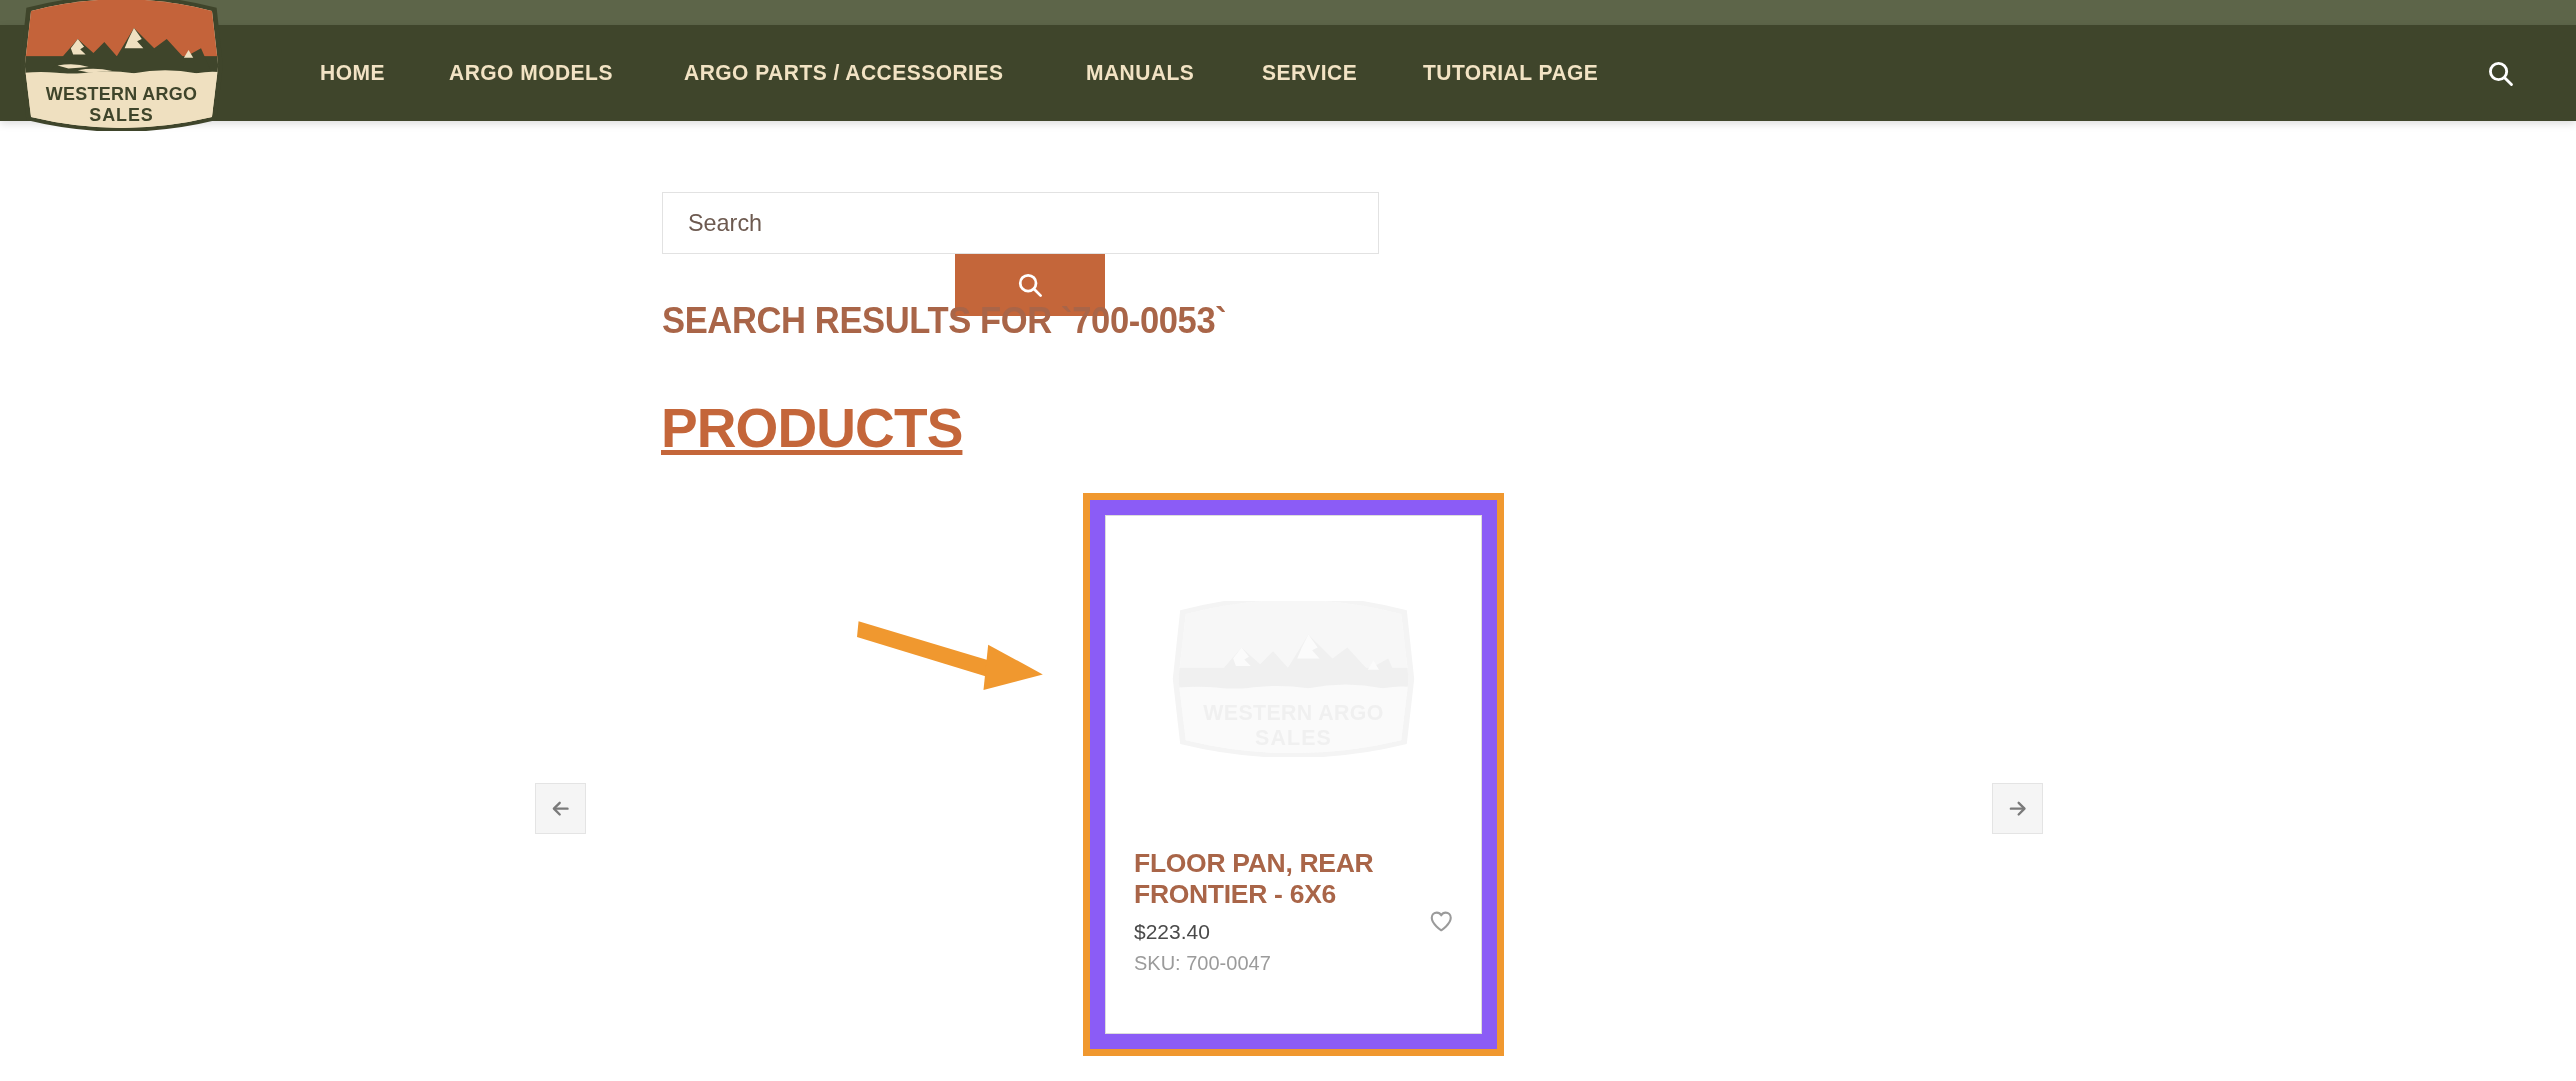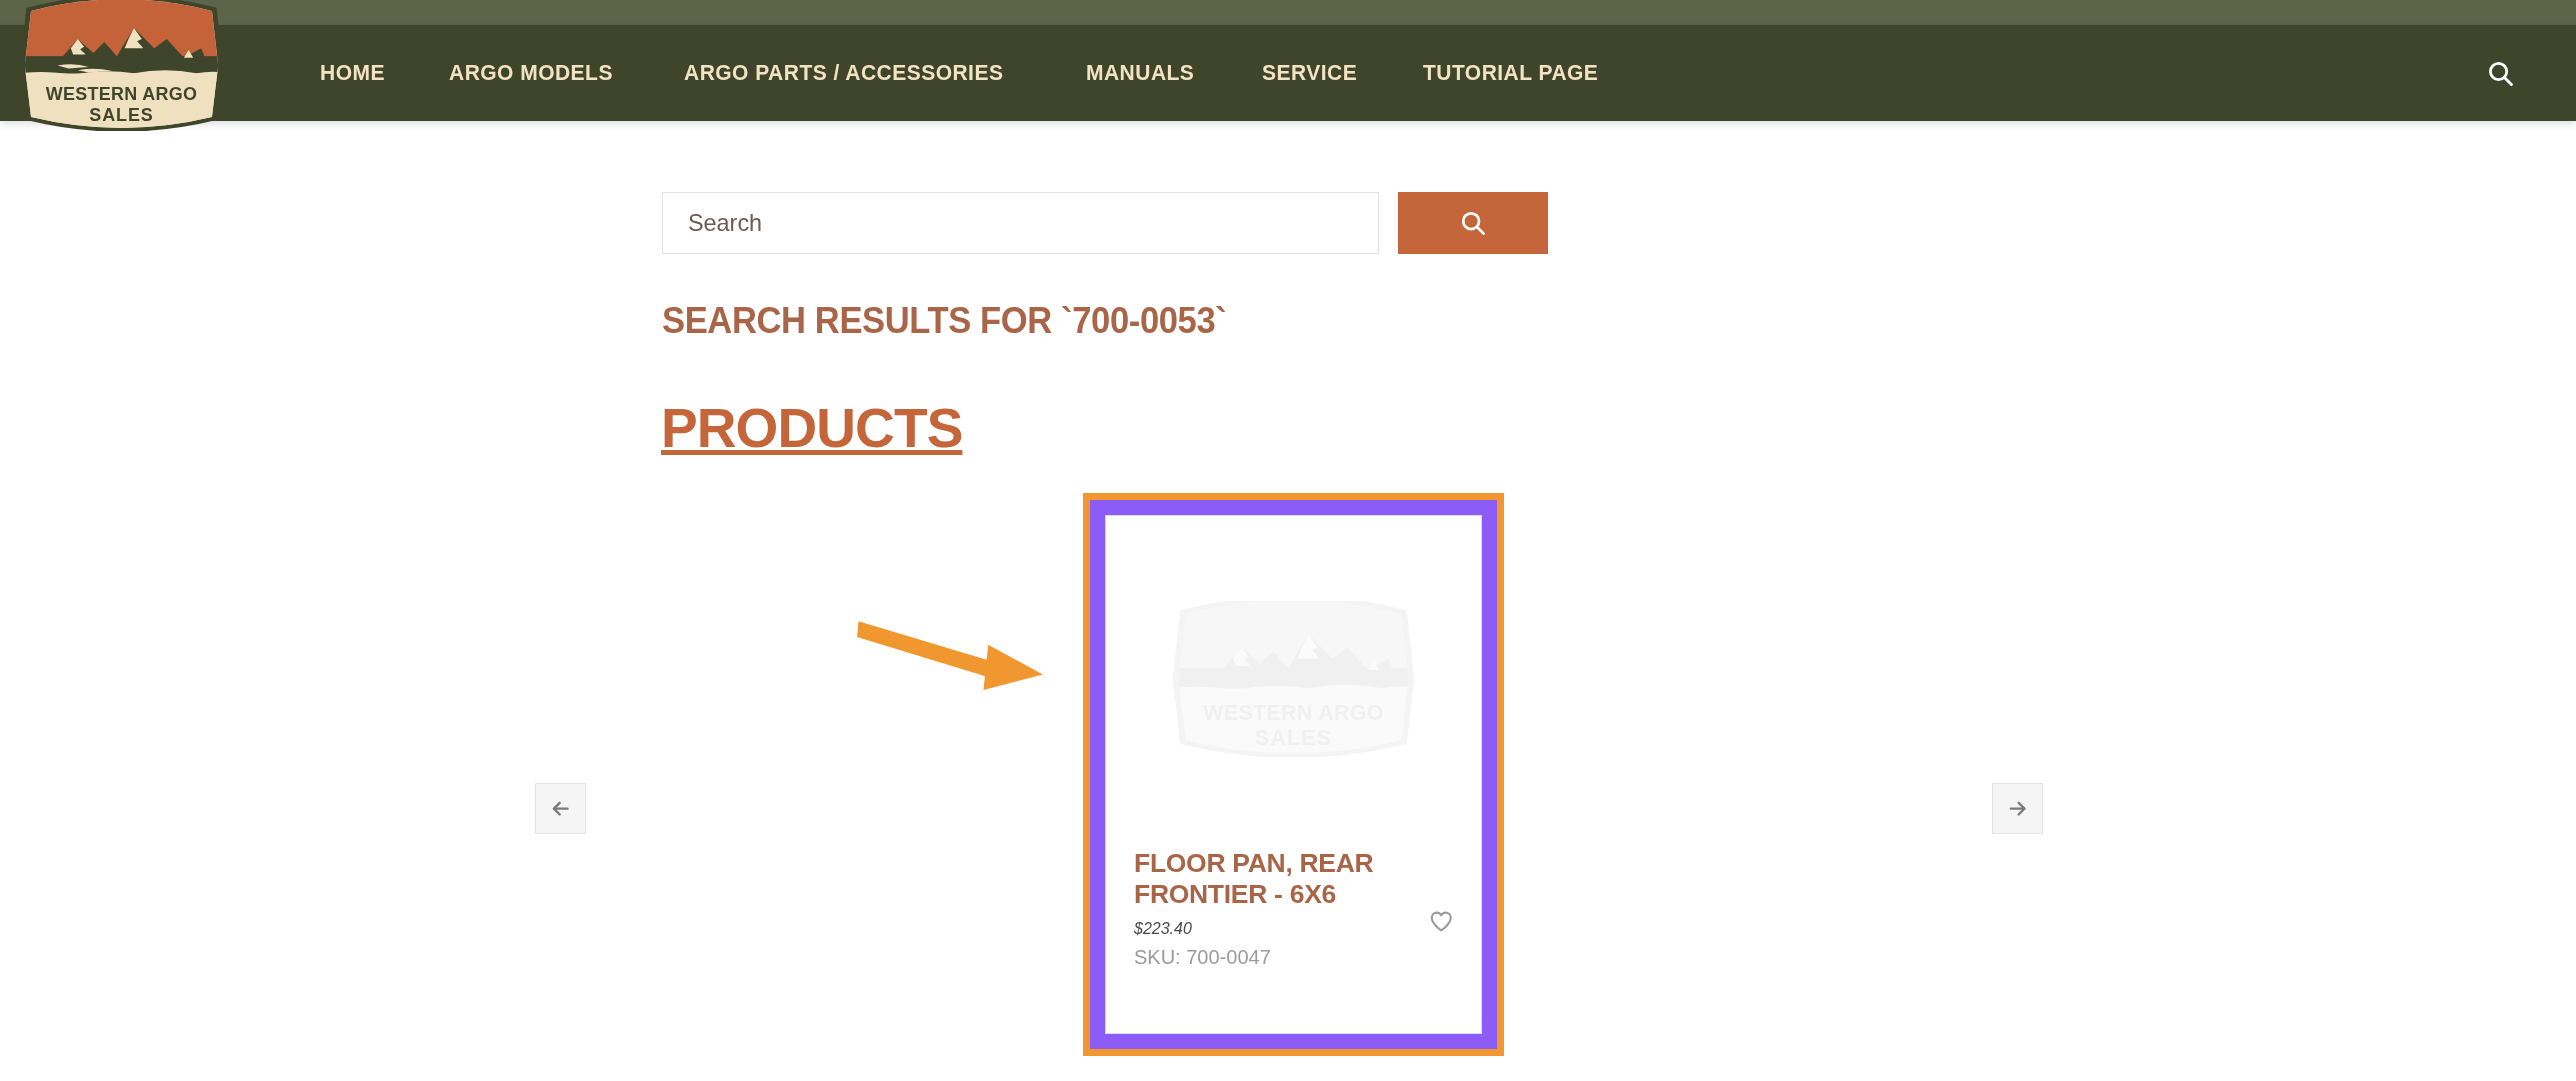--- a/index.html
+++ b/index.html
@@ -62,21 +62,21 @@
   .header-search-icon {
     position: absolute; top: 25px; right: 28px;
     width: 96px; height: 96px;
     display: flex; align-items: center; justify-content: center;
     cursor: pointer; z-index: 20;
   }
 
   
   .search-row {
     position: absolute; top: 192px; left: 662px;
-    display: flex; align-items: center;
+    display: flex; align-items: center; flex-direction: column;
   }
   .search-input {
     width: 717px; height: 62px;
     border: 0.8px solid #e2e2e2;
     background: #fff;
     font-family: "Liberation Sans", sans-serif;
     font-size: 23.4px;
     color: #5a4a42;
     padding: 0 25px;
     outline: none;
@@ -157,23 +157,22 @@
     font-family: "Liberation Sans", sans-serif;
     font-size: 26.5px;
     font-weight: bold;
     line-height: 1.18;
     letter-spacing: -0.3px;
     max-width: 281px;
   }
   .product-price {
     margin-top: 9.4px;
     color: #4a4a4a;
-    font-size: 16px;
-    font-family: "Liberation Sans", sans-serif;
-    font-style: italic;
+    font-size: 21px;
+    font-family: "Liberation Sans", sans-serif;
   }
   .product-sku {
     margin-top: 7.8px;
     color: #9b9b9b;
     font-size: 20px;
     font-family: "Liberation Sans", sans-serif;
   }
   .wishlist-heart {
     position: absolute;
     right: 23.4px; bottom: 95px;

